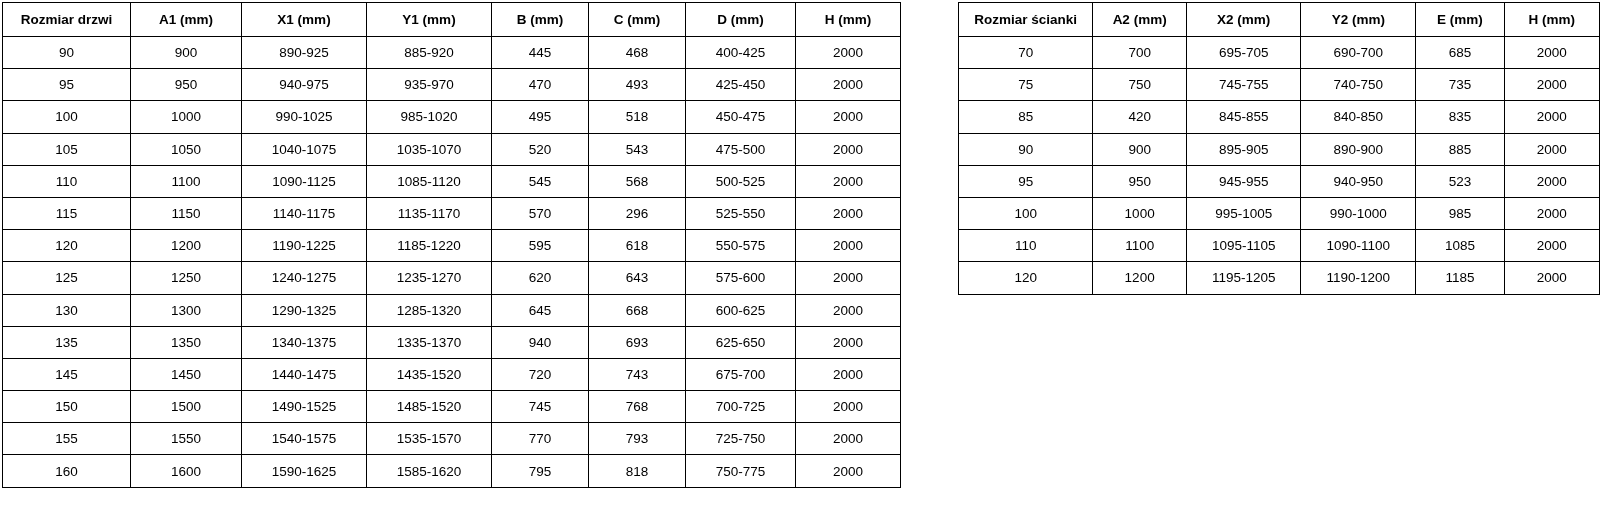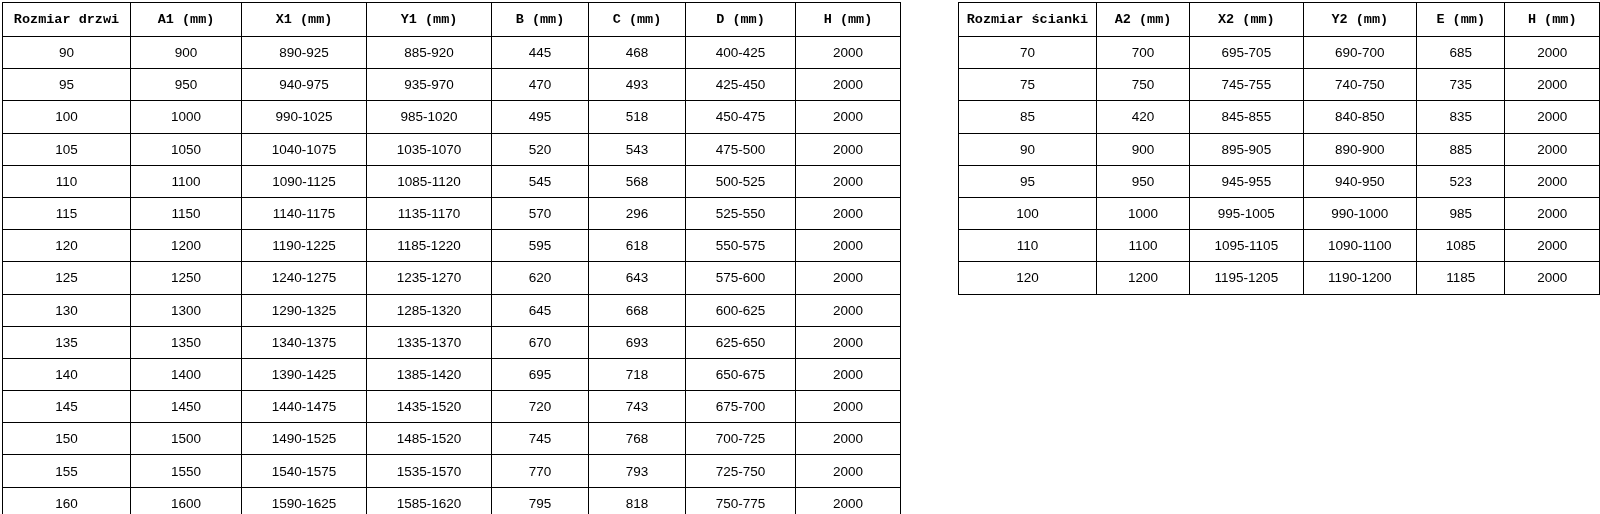--- a/index.html
+++ b/index.html
@@ -36,21 +36,20 @@
     text-align: center;
     vertical-align: middle;
     font-size: 13.5px;
     height: 31.2px;
     padding: 0 4px;
     white-space: nowrap;
   }
   table.spec th {
     font-weight: bold;
     height: 33px;
-    font-family: Liberation Mono, monospace;
   }
   table.spec td {
     font-weight: normal;
   }
 
   
   #doors-table col.c0 { width: 128px; }
   #doors-table col.c1 { width: 111px; }
   #doors-table col.c2 { width: 125px; }
   #doors-table col.c3 { width: 125px; }
@@ -185,33 +184,23 @@
             <td>645</td>
             <td>668</td>
             <td>600-625</td>
             <td>2000</td>
           </tr>
           <tr>
             <td>135</td>
             <td>1350</td>
             <td>1340-1375</td>
             <td>1335-1370</td>
-            <td>670</td>
+            <td>940</td>
             <td>693</td>
             <td>625-650</td>
-            <td>2000</td>
-          </tr>
-          <tr>
-            <td>140</td>
-            <td>1400</td>
-            <td>1390-1425</td>
-            <td>1385-1420</td>
-            <td>695</td>
-            <td>718</td>
-            <td>650-675</td>
             <td>2000</td>
           </tr>
           <tr>
             <td>145</td>
             <td>1450</td>
             <td>1440-1475</td>
             <td>1435-1520</td>
             <td>720</td>
             <td>743</td>
             <td>675-700</td>

